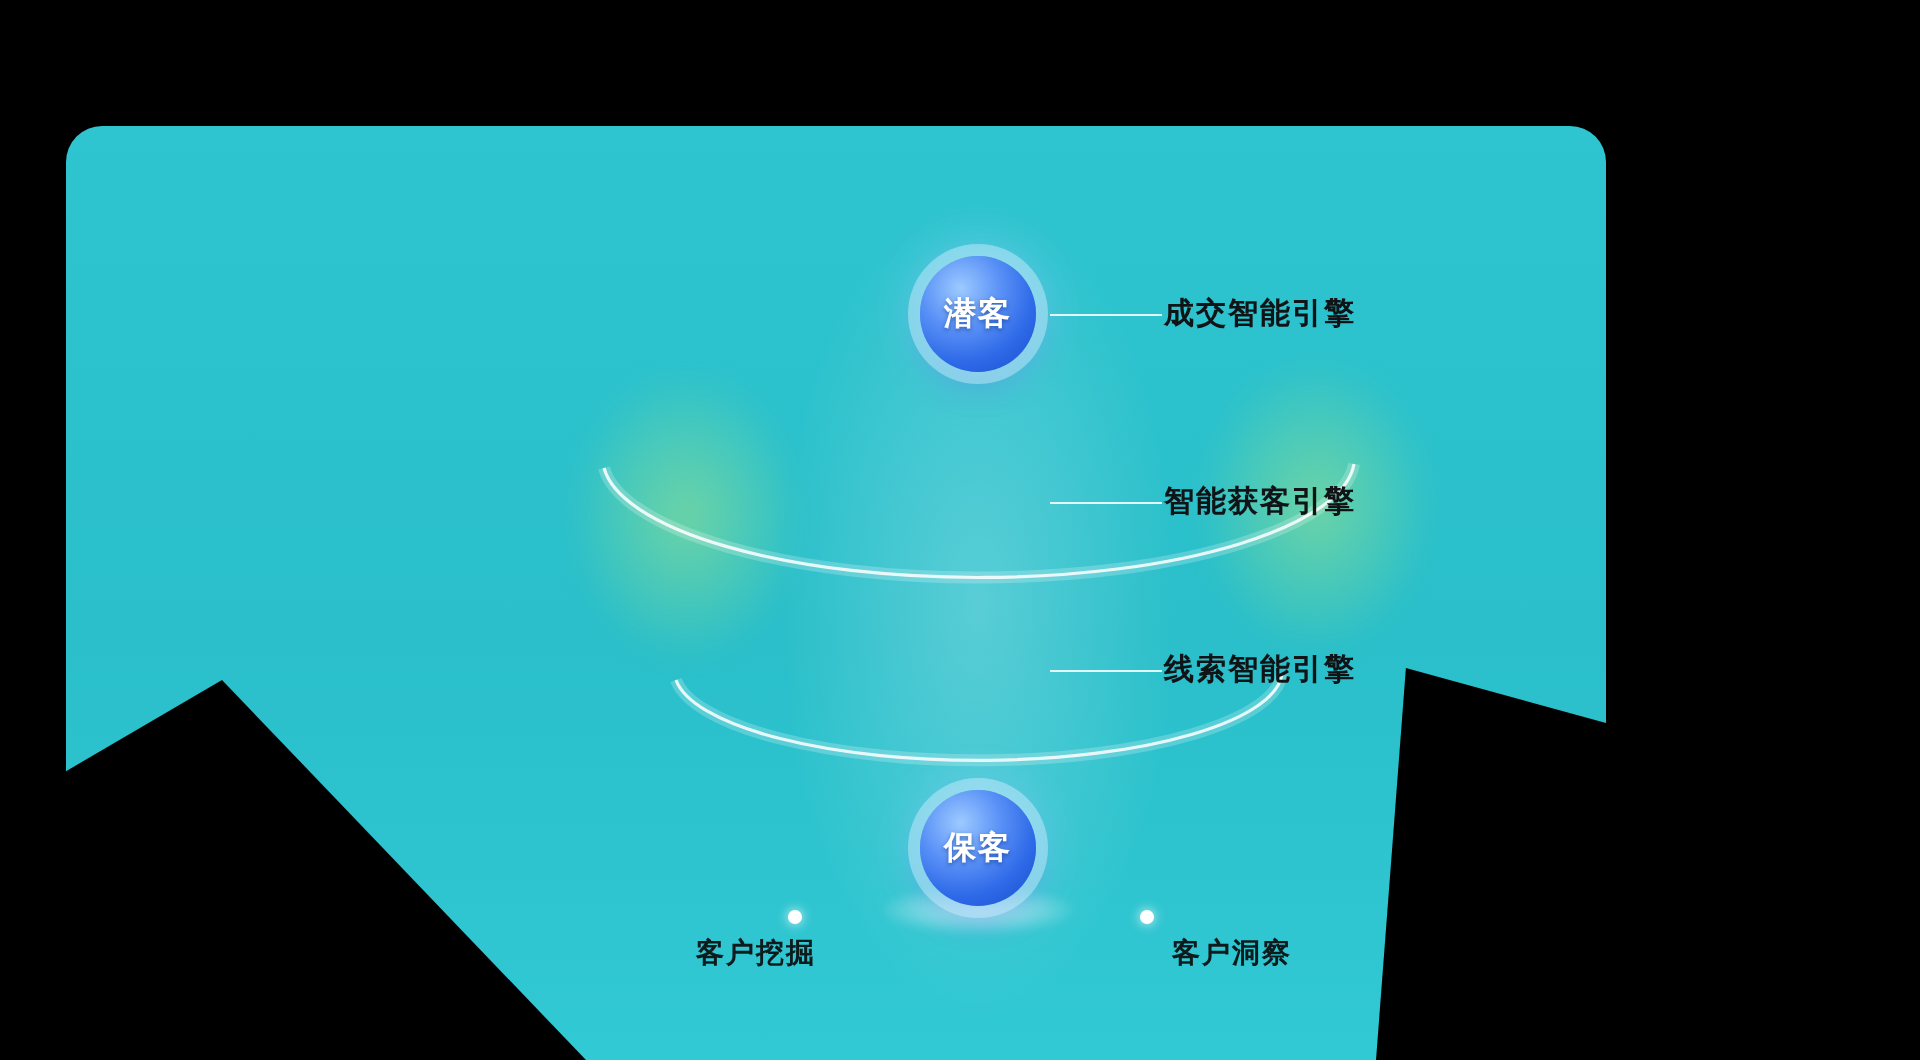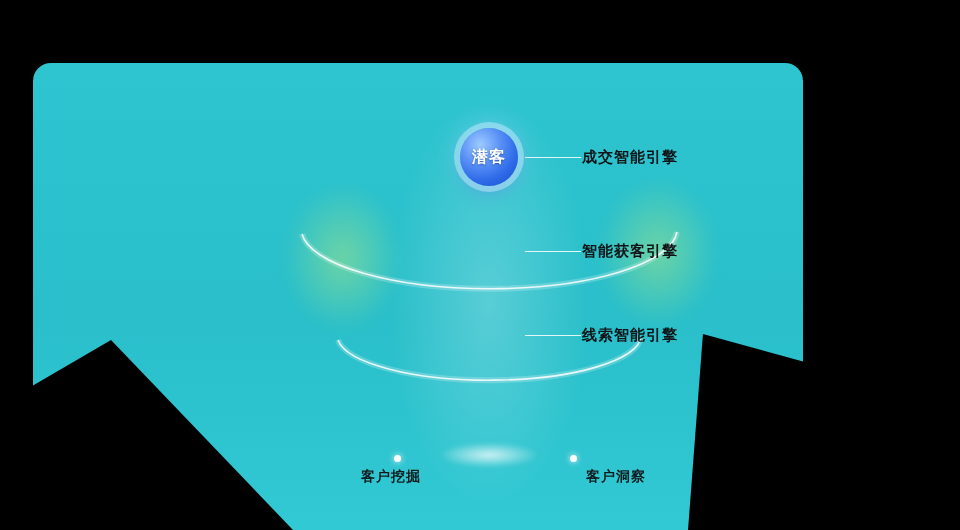--- a/index.html
+++ b/index.html
@@ -85,21 +85,21 @@
   .bottom-dot {
     position:absolute; width:7px; height:7px; border-radius:50%;
     background:#fff; box-shadow:0 0 6px rgba(255,255,255,0.9);
   }
   .bottom-label {
     position:absolute; top:13px; color:#0e1b1d; font-size:14px; font-weight:bold;
     letter-spacing:1px; white-space:nowrap;
   }
   .bottom-item.mining { left:315px; }
   .bottom-item.mining .bottom-dot { left:46px; top:0; }
-  .bottom-item.mining .bottom-label { left:13px; }
+  .bottom-item.mining .bottom-label { left:0; }
   .bottom-item.insight { left:537px; }
   .bottom-item.insight .bottom-dot { left:0; top:0; }
   .bottom-item.insight .bottom-label { left:16px; }
 </style>
 </head>
 <body>
 
 <div class="stage">
   <div class="panel">
 
@@ -127,20 +127,25 @@
     <div class="node-row" style="top:159px">
       <div class="connector"></div>
       <div class="engine-label">智能获客引擎</div>
     </div>
 
     <div class="node-row" style="top:243px">
       <div class="connector"></div>
       <div class="engine-label">线索智能引擎</div>
     </div>
 
+    <div class="node-row" style="top:332px">
+      <div class="sphere">
+        <span class="sphere-label">保客</span>
+      </div>
+    </div>
 
     <div class="bottom-item mining">
       <div class="bottom-dot"></div>
       <div class="bottom-label">客户挖掘</div>
     </div>
     <div class="bottom-item insight">
       <div class="bottom-dot"></div>
       <div class="bottom-label">客户洞察</div>
     </div>
 

